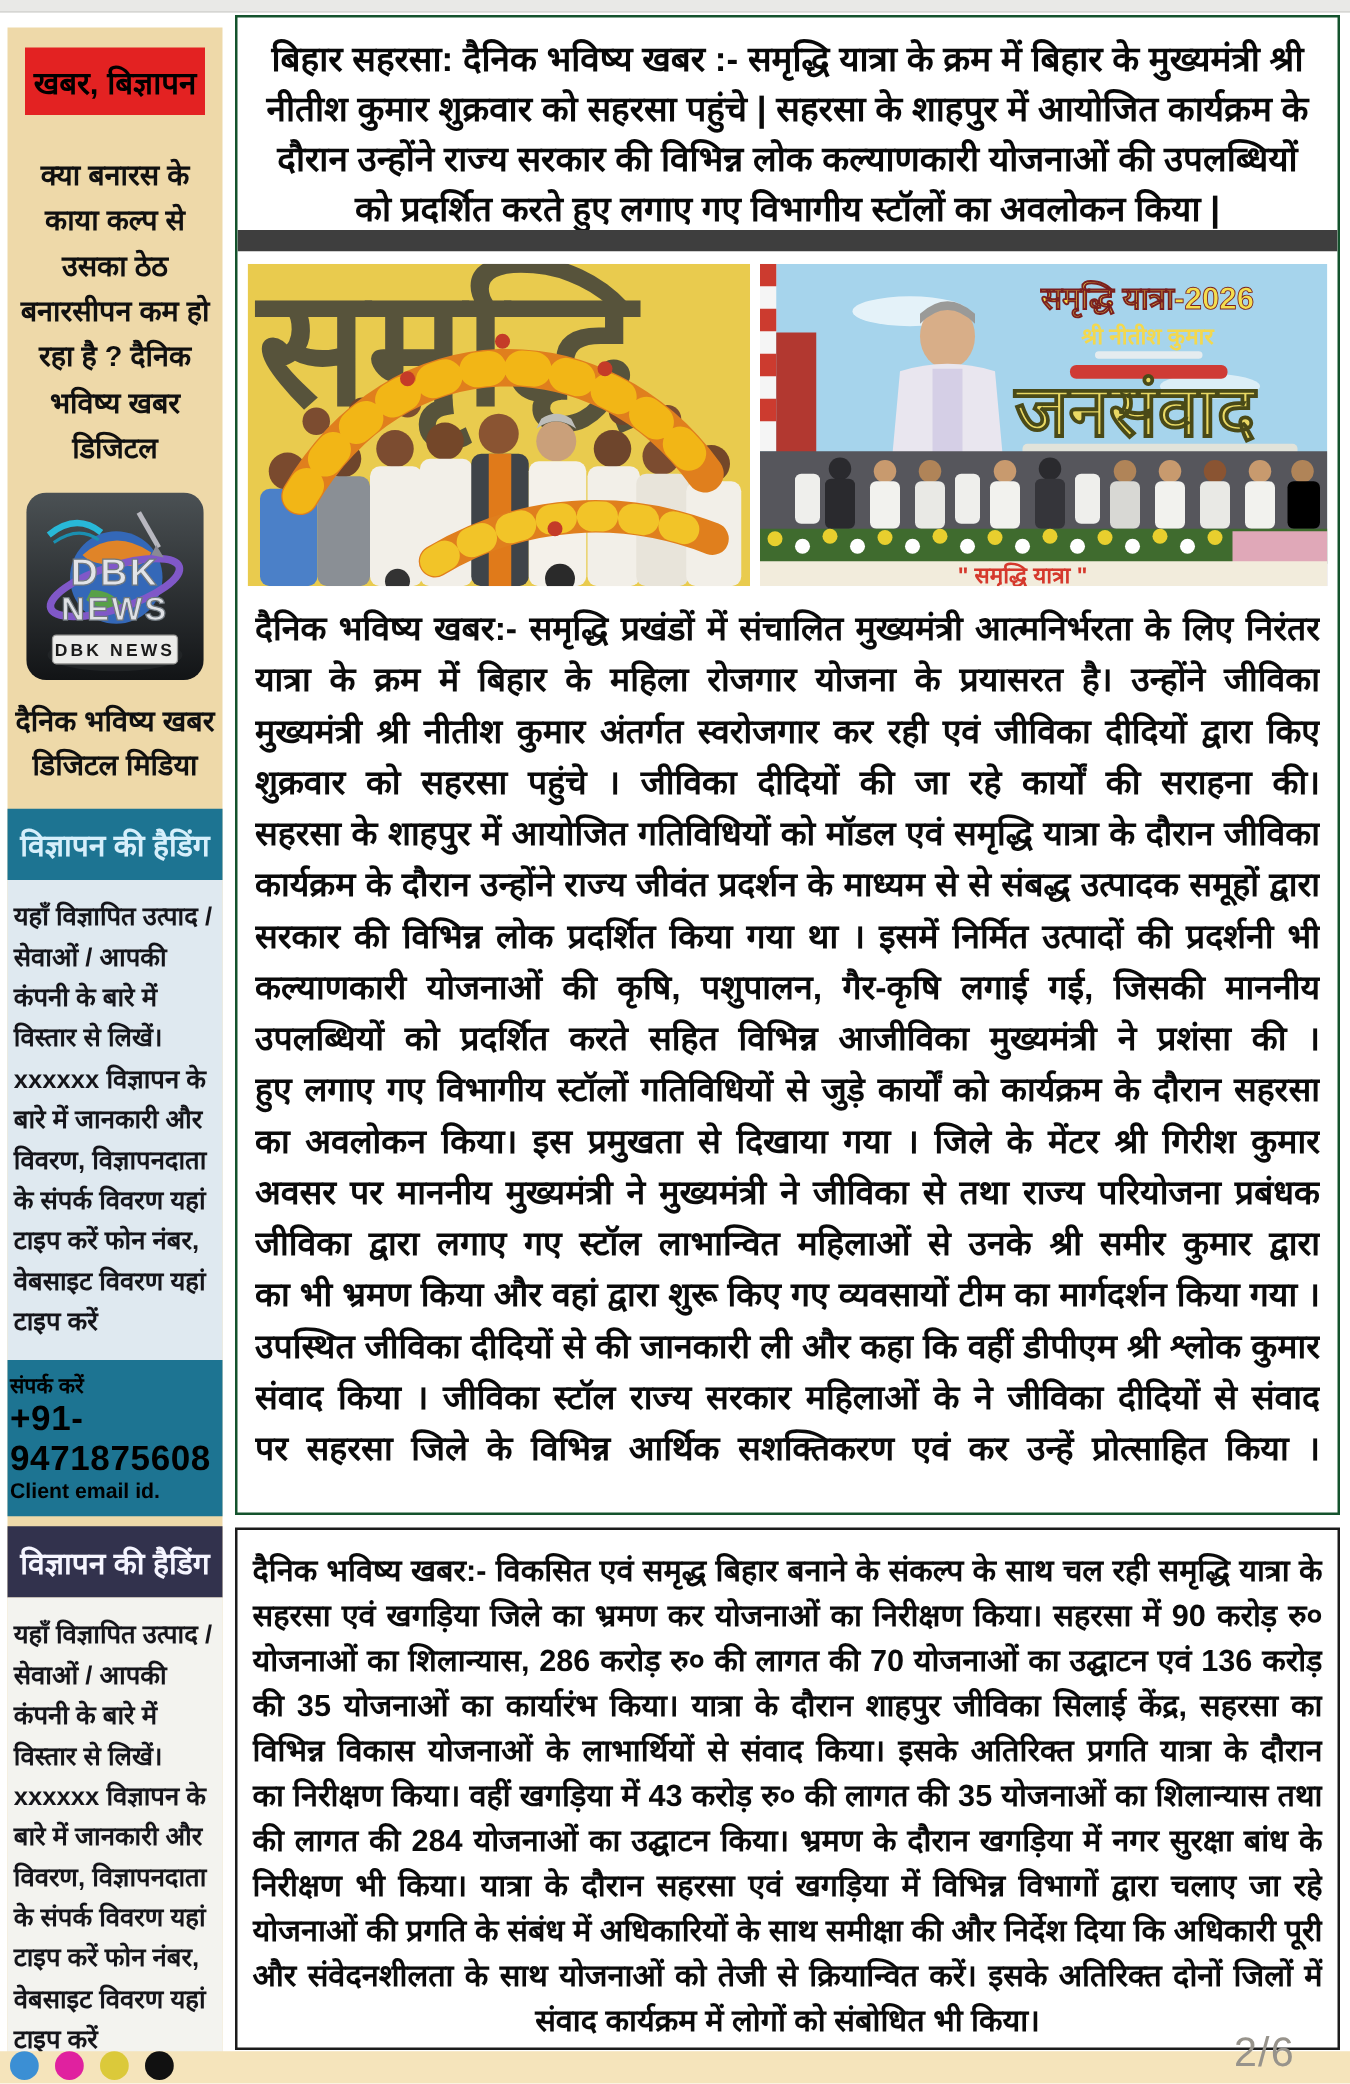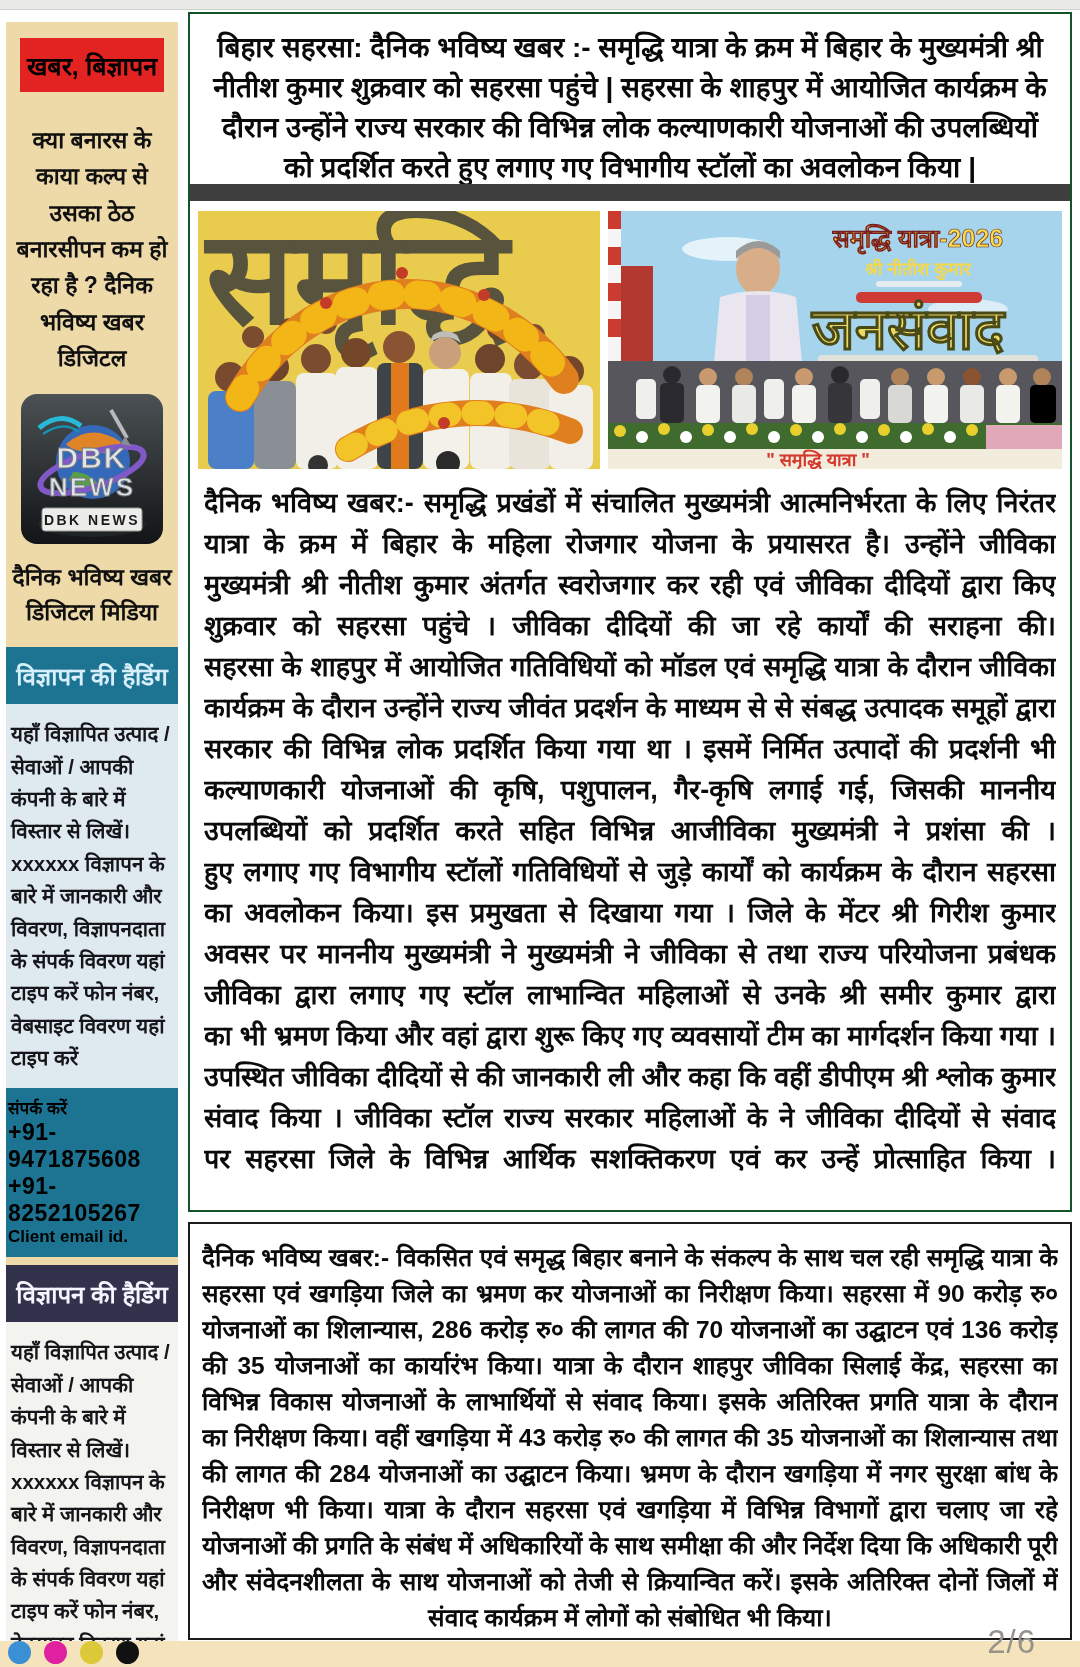--- a/index.html
+++ b/index.html
@@ -20,21 +20,21 @@
   .s-logo { width:142px; height:150px; margin:18px auto 0; }
   .s-tagline { margin:16px 0 0; color:#101010; font-size:23px; font-weight:700;
                text-align:center; line-height:1.5; }
 
   .ad { margin-top:18px;border-radius:21px; }
   .ad-head { text-align:center; font-weight:700; font-size:24px; padding:12px 2px; }
   .ad-body { text-align:left; font-weight:700; font-size:20.5px; line-height:1.58;
              padding:14px 5px; color:#15151a; }
   .ad-foot { text-align:left; color:#000000; padding:8px 2px 10px; }
   .c-label { font-size:17px; font-weight:700; }
-  .c-phone { font-size:23px; font-weight:700; letter-spacing:.5px; }
+  .c-phone { font-size:28px; font-weight:700; letter-spacing:.5px; }
   .c-email { font-size:17px; font-weight:700; }
 
   .ad1 .ad-head { background:#1d7492; color:#d6effb; }
   .ad1 .ad-body { background:#dfe9f0; }
   .ad1 .ad-foot { background:#1d7492; }
 
   .ad2 { margin-top:8px; }
   .ad2 .ad-head { background:#32324d; color:#f5f5ff; }
   .ad2 .ad-body { background:#f3f3ef; }
 
@@ -109,21 +109,20 @@
     </div>
 
     <div class="s-tagline">दैनिक भविष्य खबर डिजिटल मिडिया</div>
 
     <section class="ad ad1">
       <div class="ad-head">विज्ञापन की हैडिंग</div>
       <div class="ad-body">यहाँ विज्ञापित उत्पाद / सेवाओं / आपकी कंपनी के बारे में विस्तार से लिखें। xxxxxx विज्ञापन के बारे में जानकारी और विवरण, विज्ञापनदाता के संपर्क विवरण यहां टाइप करें फोन नंबर, वेबसाइट विवरण यहां टाइप करें</div>
       <div class="ad-foot">
         <div class="c-label">संपर्क करें</div>
         <div class="c-phone">+91-9471875608</div>
-        <div class="c-phone">+91-8252105267</div>
         <div class="c-email">Client email id.</div>
       </div>
     </section>
 
     <section class="ad ad2">
       <div class="ad-head">विज्ञापन की हैडिंग</div>
       <div class="ad-body">यहाँ विज्ञापित उत्पाद / सेवाओं / आपकी कंपनी के बारे में विस्तार से लिखें। xxxxxx विज्ञापन के बारे में जानकारी और विवरण, विज्ञापनदाता के संपर्क विवरण यहां टाइप करें फोन नंबर, वेबसाइट विवरण यहां टाइप करें</div>
 
     </section>
 

